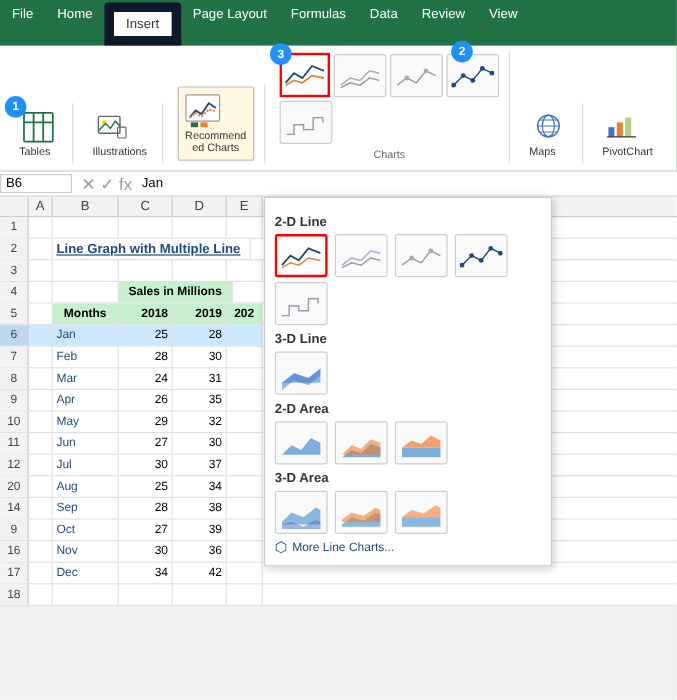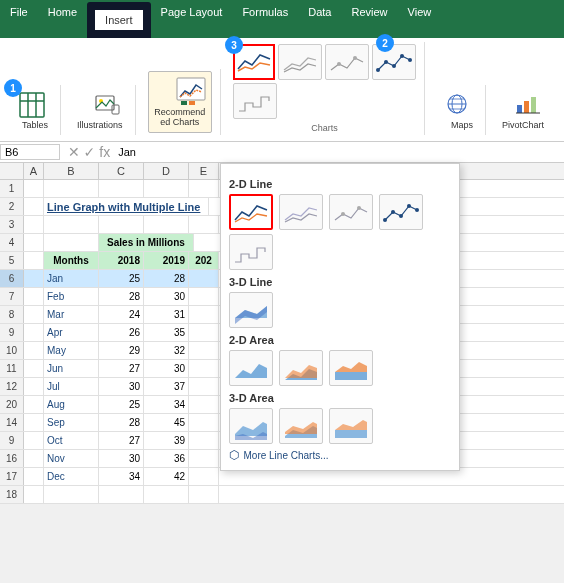--- a/index.html
+++ b/index.html
@@ -8,21 +8,21 @@
     
     .ribbon { background: #217346; width: 100%; }
     .ribbon-tabs { display: flex; background: #217346; padding-top: 2px; }
     .ribbon-tab { color: white; padding: 4px 10px; font-size: 11px; cursor: pointer; }
     .ribbon-tab.active { background: white; color: #333; border-radius: 3px 3px 0 0; }
     .ribbon-content { background: white; border-bottom: 1px solid #ccc; padding: 4px 8px 6px; display: flex; align-items: flex-end; gap: 8px; min-height: 78px; }
 
     .ribbon-group { display: flex; flex-direction: column; align-items: center; border-right: 1px solid #ddd; padding: 2px 8px 2px 4px; gap: 2px; }
     .ribbon-group:last-child { border-right: none; }
     .ribbon-group-label { font-size: 9px; color: #666; margin-top: 2px; }
-    .ribbon-btn { display: flex; flex-direction: column; align-items: flex-end; cursor: pointer; padding: 2px 4px; border-radius: 2px; min-width: 40px; }
+    .ribbon-btn { display: flex; flex-direction: column; align-items: flex-start; cursor: pointer; padding: 2px 4px; border-radius: 2px; min-width: 40px; }
     .ribbon-btn .icon-area { width: 32px; height: 32px; display: flex; align-items: center; justify-content: center; }
     .ribbon-btn-label { font-size: 9px; color: #333; text-align: center; line-height: 1.1; }
 
     
     .formula-bar { display: flex; align-items: center; background: white; border-bottom: 1px solid #ccc; padding: 2px 0; gap: 4px; }
     .name-box { border: 1px solid #ccc; padding: 1px 4px; width: 60px; font-size: 11px; }
     .formula-divider { color: #999; font-size: 14px; padding: 0 4px; }
     .formula-input { flex: 1; border: none; outline: none; font-size: 11px; }
 
     
@@ -350,21 +350,21 @@
     <div class="cell cw-b month-cell" style="">Aug</div>
     <div class="cell cw-c num-cell" style="">25</div>
     <div class="cell cw-d num-cell" style="">34</div>
     <div class="cell cw-e" style=""></div>
   </div>
         <div class="row">
     <div class="row-num cw-row" style="">14</div>
     <div class="cell cw-a" style=""></div>
     <div class="cell cw-b month-cell" style="">Sep</div>
     <div class="cell cw-c num-cell" style="">28</div>
-    <div class="cell cw-d num-cell" style="">45</div>
+    <div class="cell cw-d num-cell" style="">38</div>
     <div class="cell cw-e" style=""></div>
   </div>
         <div class="row">
     <div class="row-num cw-row" style="">9</div>
     <div class="cell cw-a" style=""></div>
     <div class="cell cw-b month-cell" style="">Oct</div>
     <div class="cell cw-c num-cell" style="">27</div>
     <div class="cell cw-d num-cell" style="">39</div>
     <div class="cell cw-e" style=""></div>
   </div>

